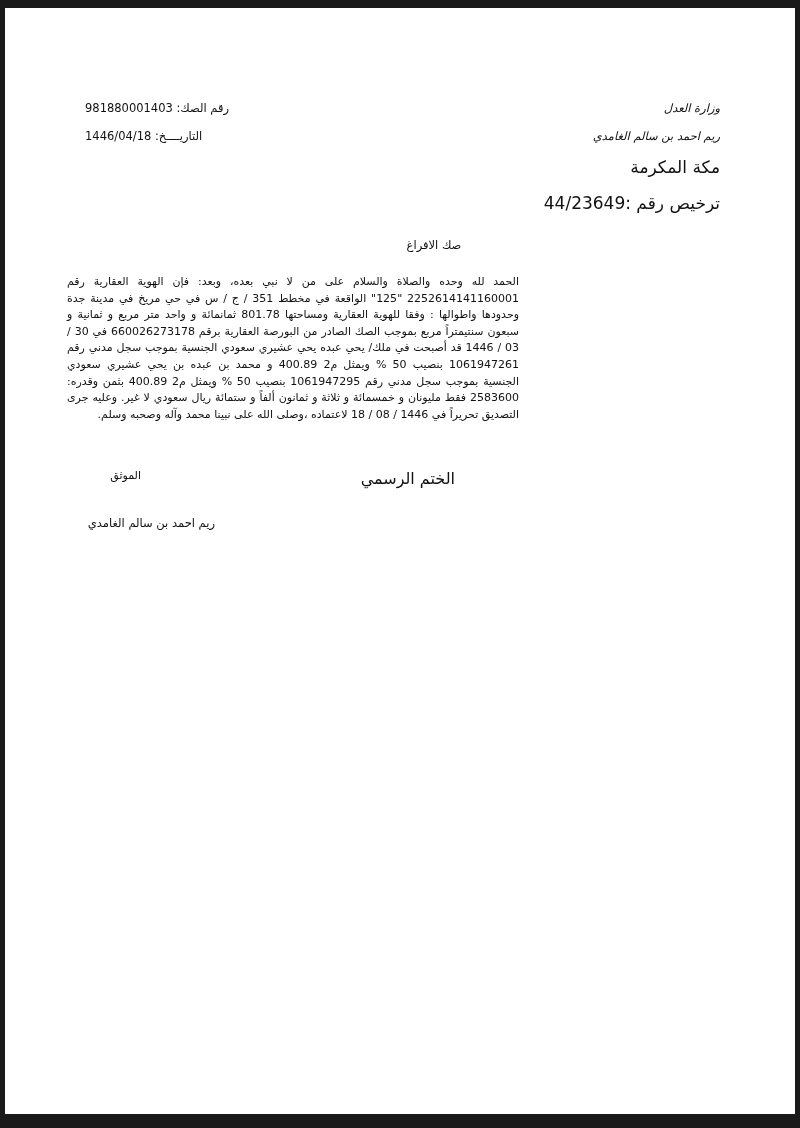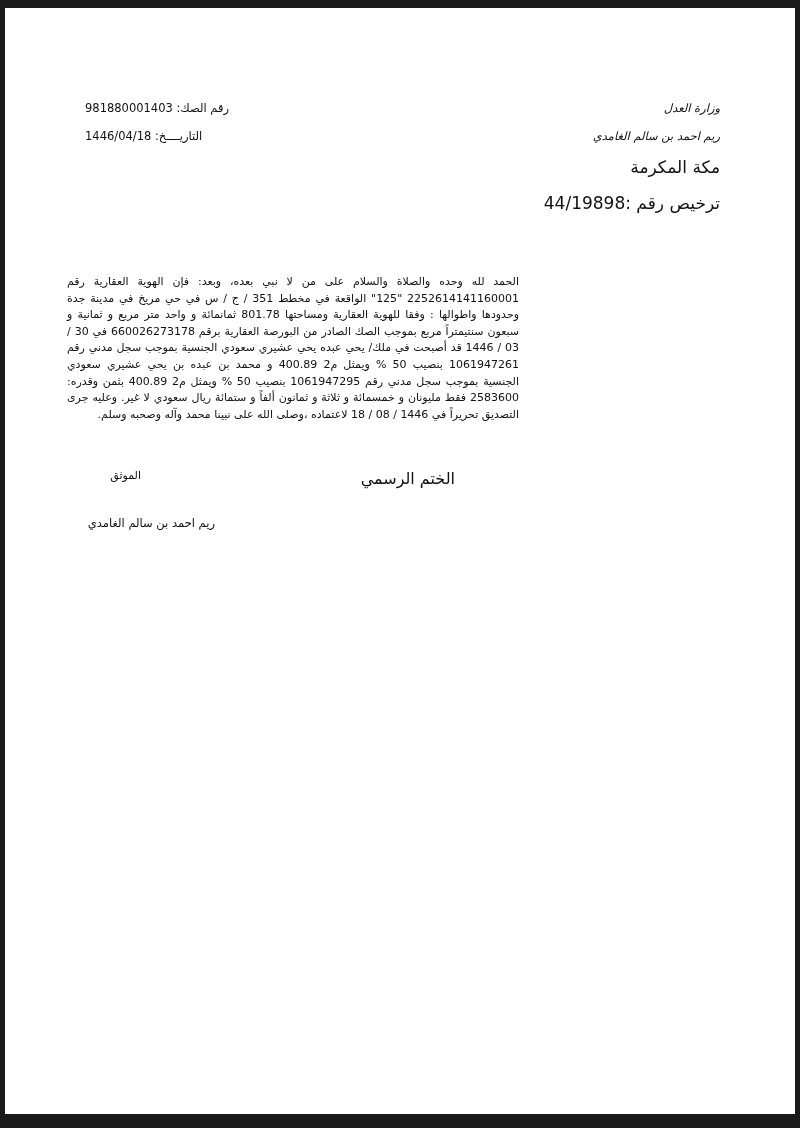--- a/index.html
+++ b/index.html
@@ -152,23 +152,26 @@
           <span class="header-left spaced-label">رقم الصك: 981880001403</span>
         </div>
 
         <div class="header-row">
           <span class="header-right">ريم احمد بن سالم الغامدي</span>
           <span class="header-left spaced-label">التاريــــخ: 1446/04/18</span>
         </div>
 
         <div class="header-solo">مكة المكرمة</div>
 
-        <div class="header-solo">ترخيص رقم :44/19898</div>
+        <div class="header-solo">ترخيص رقم :44/23649</div>
       </div>
 
+      <div class="doc-title">
+        <span class="title-shift">صك الافراغ</span>
+      </div>
 
       <div class="main-paragraph">الحمد لله وحده والصلاة والسلام على من لا نبي بعده، وبعد: فإن الهوية العقارية رقم 2252614141160001 "125" الواقعة في مخطط 351 / ج / س في حي مريخ في مدينة جدة وحدودها واطوالها : وفقا للهوية العقارية ومساحتها 801.78 ثمانمائة و واحد متر مربع و ثمانية و سبعون سنتيمتراً مربع بموجب الصك الصادر من البورصة العقارية برقم 660026273178 في 30 / 03 / 1446 قد أصبحت في ملك/ يحي عبده يحي عشيري سعودي الجنسية بموجب سجل مدني رقم 1061947261 بنصيب 50 % ويمثل م2 400.89 و محمد بن عبده بن يحي عشيري سعودي الجنسية بموجب سجل مدني رقم 1061947295 بنصيب 50 % ويمثل م2 400.89 بثمن وقدره: 2583600 فقط مليونان و خمسمائة و ثلاثة و ثمانون ألفاً و ستمائة ريال سعودي لا غير. وعليه جرى التصديق تحريراً في 1446 / 08 / 18 لاعتماده ،وصلى الله على نبينا محمد وآله وصحبه وسلم.</div>
 
       <div class="sign-row">
         <span class="sign-stamp">الختم الرسمي</span>
         <span class="sign-notary">الموثق</span>
       </div>
 
       <div class="sign-name">ريم احمد بن سالم الغامدي</div>
 

